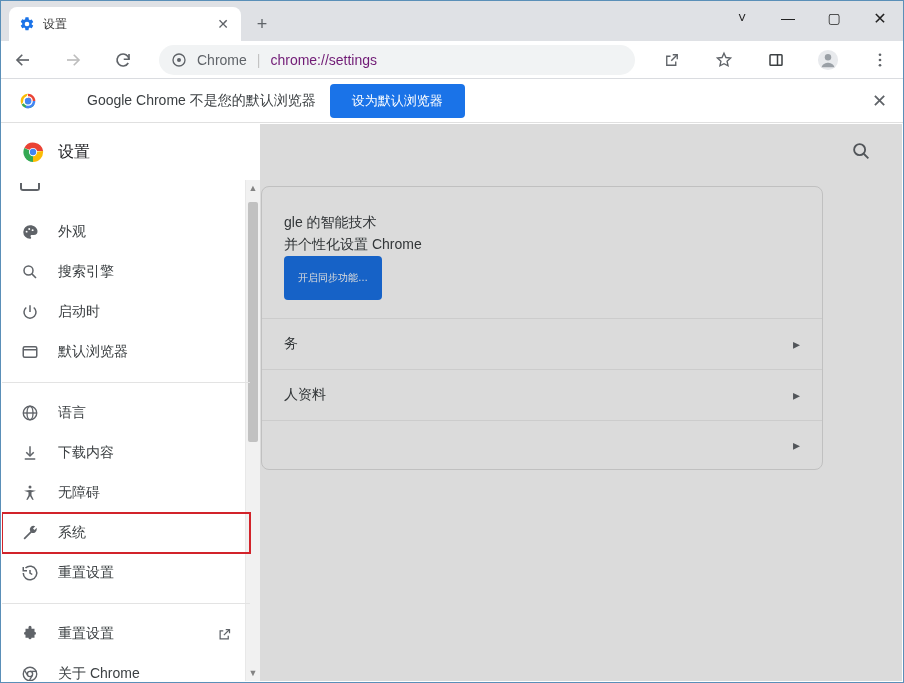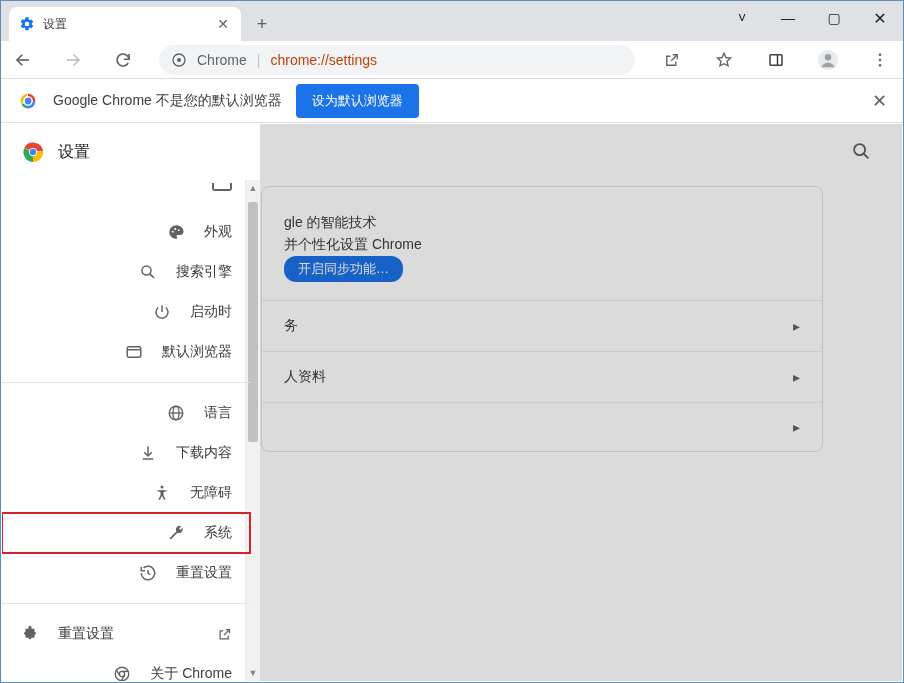--- a/index.html
+++ b/index.html
@@ -19,52 +19,52 @@
   .tab .close { font-size:14px; color:#5f6368; width:16px; text-align:center; }
   .newtab { width:30px; height:30px; display:flex; align-items:center; justify-content:center; font-size:18px; color:#5f6368; margin-left:6px; margin-bottom:2px; }
 
   
   .toolbar { height:38px; border-bottom:1px solid #dadce0; display:flex; align-items:center; padding:0 8px; gap:22px; }
   .tbtn { width:28px; height:28px; border-radius:50%; display:flex; align-items:center; justify-content:center; color:#5f6368; }
   .tbtn.disabled { color:#b9bbbe; }
   .omnibox { flex:1; height:30px; background:#f1f3f4; border-radius:15px; display:flex; align-items:center; padding:0 12px; gap:10px; font-size:14px; color:#5f6368; }
   .omnibox .chrome-label { color:#5f6368; font-weight:500; }
   .omnibox .sep { color:#c3c3c3; }
-  .omnibox .url { color:#c2410c; }
+  .omnibox .url { color:#701a75; }
   .abtn { width:30px; height:30px; display:flex; align-items:center; justify-content:center; color:#5f6368; }
 
   
   .infobar { height:44px; border-bottom:1px solid #e0e0e0; display:flex; align-items:center; padding:0 16px; gap:14px; font-size:14px; color:#3c4043; }
-  .infobar .msg { flex:0 0 auto; }
-  .infobar .btn-primary { background:#1a73e8; color:#fff; border:none; border-radius:4px; padding:8px 16px; font-size:13px; cursor:pointer; }
+  .infobar .msg { flex:0 0 auto;margin-left:34px; }
+  .infobar .btn-primary { background:#1a73e8; color:#fff; border:none; border-radius:4px; padding:8px 22px; font-size:13px; cursor:pointer; }
   .infobar .spacer { flex:1; }
   .infobar .close-x { color:#5f6368; font-size:18px; }
   .shade { position:absolute; inset:0; background:rgba(0,0,0,0.14); pointer-events:none; }
 
   
   .settings-hdr { position:absolute; top:123px; left:1px; right:1px; height:56px; display:flex; align-items:center; justify-content:flex-end; padding-right:28px; }
   .search-ic { width:24px; height:24px; color:#5f6368; }
 
   
   .cards { position:absolute; top:185px; left:260px; right:80px; display:flex; flex-direction:column; }
   .card { background:#fff; border:1px solid #e0e0e0; border-radius:8px; overflow:hidden; }
   .card-row { display:flex; align-items:center; justify-content:space-between; padding:16px 22px; font-size:14px; color:#3c4043; }
   .card-row + .card-row { border-top:1px solid #eee; }
   .sync-row { align-items:flex-start; padding:24px 22px 18px;flex-direction:column; }
   .sync-txt { line-height:1.6; }
-  .btn-sync { background:#1a73e8; color:#fff; border:none; border-radius:12px; padding:4px 14px; font-size:13px; }
+  .btn-sync { background:#1a73e8; color:#fff; border:none; border-radius:4px; padding:15px 14px; font-size:10px; }
   .chev { color:#5f6368; }
 
   
   .drawer { position:absolute; top:123px; left:1px; bottom:1px; width:258px; background:#fff; z-index:5; display:flex; flex-direction:column; }
   .drawer-hdr { height:56px; display:flex; align-items:center; padding:0 20px; gap:14px; font-size:16px; color:#202124; }
   .chrome-logo { width:22px; height:22px; }
   .nav { flex:1; overflow:hidden; position:relative; }
   .nav-inner { position:absolute; top:0; left:0; right:10px; }
-  .nav-item { height:40px; display:flex; align-items:center; gap:18px; padding:0 18px; font-size:14px; color:#3c4043; border-radius:0 20px 20px 0;justify-content:flex-end; }
+  .nav-item { height:40px; display:flex; align-items:center; gap:18px; padding:0 18px; font-size:14px; color:#3c4043; border-radius:0 20px 20px 0; }
   .nav-sep { height:1px; background:#e3e3e3; margin:10px 0 10px 0; }
   .nav-item .ic { width:20px; height:20px; color:#5f6368; display:flex; align-items:center; justify-content:center; }
   .nav-item.highlight { outline:2px solid #d2232a; outline-offset:-1px; border-radius:0; }
   .ext-link { margin-left:auto; color:#5f6368; }
   .scroll-bar { position:absolute; top:0; right:0; width:15px; bottom:0; background:#f1f1f1; border-left:1px solid #e8e8e8;}
   .thumb { position:absolute; left:2px; right:2px; top:22px; height:240px; background:#c1c1c1; border-radius:2px; }
   .nav-item.stub .ic { width:20px; height:8px; border:2px solid #5f6368; border-top:none; border-radius:0 0 3px 3px;}
   
   svg { display:block; }
 </style>

